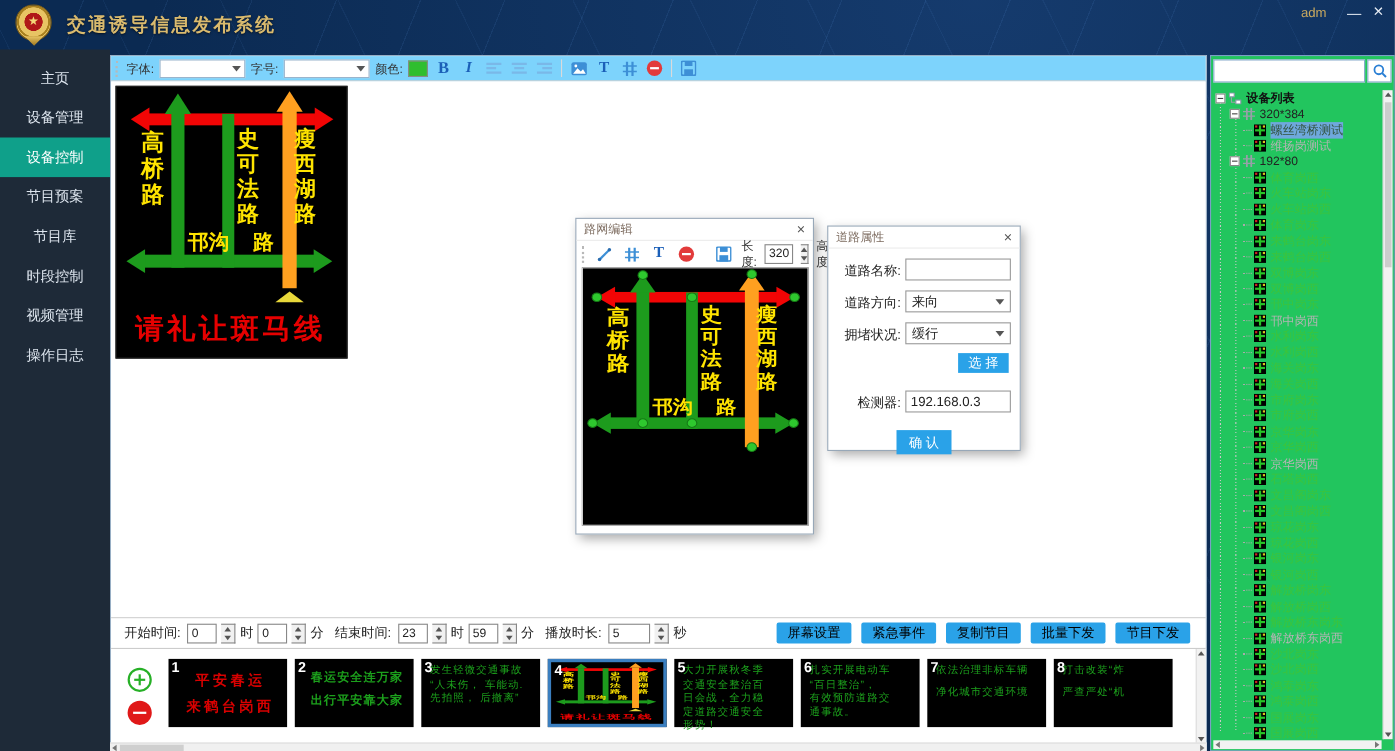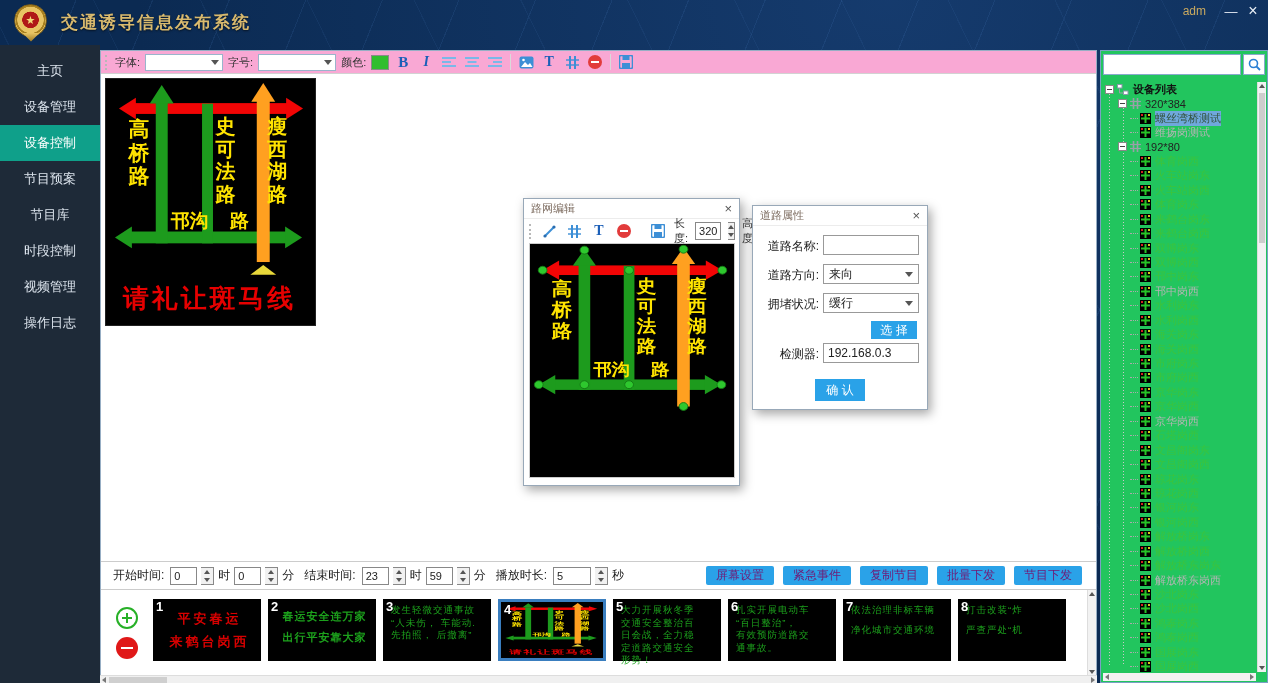--- a/index.html
+++ b/index.html
@@ -21,21 +21,21 @@
   .app-title{color:#d9ba6e;font-size:17px;font-weight:bold;margin-left:12px;letter-spacing:2px;text-shadow:0 1px 2px rgba(0,0,0,.6)}
   .hdr-user{position:absolute;right:62px;top:4px;color:#c9a95f;font-size:12px}
   .winbtn{position:absolute;top:1px;width:20px;height:20px;color:#e9eff6;display:flex;align-items:center;justify-content:center;cursor:pointer;font-size:13px}
   .winbtn.min{right:27px}.winbtn.cls{right:5px;font-size:16px}
   
   .sidebar{position:absolute;left:0;top:45px;width:100px;height:638px;background:#1e2a38;padding-top:8px;z-index:5}
   .side-item{height:36px;line-height:36px;text-align:center;color:#dde5ee;font-size:13px;cursor:pointer}
   .side-item.active{background:#0fa08a;color:#fff}
   
   .main{position:absolute;left:100px;top:50px;width:997px;height:633px;background:#fff;border:1px solid #97aec4;z-index:2}
-  .toolbar{height:23px;border-bottom:1px solid #d2d2d2;display:flex;align-items:center;font-size:11px;color:#333;padding-left:4px;gap:5px;background:#f9a8d4}
+  .toolbar{height:23px;border-bottom:1px solid #d2d2d2;display:flex;align-items:center;font-size:11px;color:#333;padding-left:4px;gap:5px;background:#7dd3fc}
   .grip{width:3px;height:15px;border-left:2px dotted #b8b8b8;margin-right:2px}
   .combo{width:78px;height:17px;border:1px solid #9ab4cc;background:#fff;display:flex;align-items:center;justify-content:flex-end;padding-right:3px;cursor:pointer}
   .chev{width:0;height:0;border-left:4px solid transparent;border-right:4px solid transparent;border-top:5px solid #555}
   .swatch{width:18px;height:15px;border:1px solid #8a8a8a;cursor:pointer}
   .tbtn{width:18px;height:18px;display:flex;align-items:center;justify-content:center;cursor:pointer;flex:none}
   .tb-b{color:#1b5fb8;font-family:"Liberation Serif",serif;font-weight:bold;font-size:15px}
   .tb-i{color:#1b5fb8;font-family:"Liberation Serif",serif;font-style:italic;font-weight:bold;font-size:14px}
   .sep{width:1px;height:16px;background:#dadada;margin:0 1px}
   .minus-ic{width:14px;height:14px;border-radius:50%;background:#e23b3b;position:relative}
   .minus-ic::after{content:"";position:absolute;left:3px;right:3px;top:6px;height:2px;background:#fff}
@@ -44,21 +44,21 @@
   #preview{position:absolute;left:4px;top:4px;width:211px;height:248px;border:1px solid #222}
   
   .controls{height:28px;border-top:1px solid #ccc;display:flex;align-items:center;padding:0 6px;font-size:12px;color:#222;gap:4px;background:#fff}
   .clabel{margin:0 2px 0 6px}
   .numbox{width:27px;height:18px;border:1px solid #888;font-size:11px;padding-left:3px;font-family:inherit;color:#222}
   .spinbtns{display:inline-flex;flex-direction:column;width:13px;height:18px;border:1px solid #888;border-left:none;background:#f1f1f1;cursor:pointer}
   .spinbtns span{flex:1;display:flex;align-items:center;justify-content:center}
   .tri-up{width:0;height:0;border-left:3px solid transparent;border-right:3px solid transparent;border-bottom:4px solid #555}
   .tri-dn{width:0;height:0;border-left:3px solid transparent;border-right:3px solid transparent;border-top:4px solid #555}
   .actions{margin-left:auto;display:flex;gap:9px;padding-right:8px}
-  .abtn{min-width:52px;height:19px;background:#2aa2e8;color:#701a75;font-size:12px;border-radius:2px;display:flex;align-items:center;justify-content:center;cursor:pointer;padding:0 10px}
+  .abtn{min-width:52px;height:19px;background:#2aa2e8;color:#000000;font-size:12px;border-radius:2px;display:flex;align-items:center;justify-content:center;cursor:pointer;padding:0 10px}
   
   .thumbs{height:87px;border-top:1px solid #ccc;position:relative;background:#fff;display:flex}
   .pm-col{width:52px;display:flex;flex-direction:column;align-items:center;justify-content:center;gap:8px;flex:none}
   .plusbtn{width:22px;height:22px;border-radius:50%;border:2px solid #27b027;position:relative;cursor:pointer}
   .plusbtn::before,.plusbtn::after{content:"";position:absolute;background:#27b027}
   .plusbtn::before{left:4px;right:4px;top:8px;height:2px}
   .plusbtn::after{top:4px;bottom:4px;left:8px;width:2px}
   .minusbtn{width:22px;height:22px;border-radius:50%;background:#e01818;position:relative;cursor:pointer}
   .minusbtn::after{content:"";position:absolute;left:5px;right:5px;top:10px;height:2px;background:#fff}
   .thumb-strip{display:flex;gap:7px;padding-top:9px;overflow:hidden;width:925px}
@@ -549,21 +549,21 @@
       </span>
   </div>
   <div class="prow">
     <span class="plabel">拥堵状况:</span>
     <span class="pselect">
         <span>缓行</span>
         <span class="chev"></span>
       </span>
   </div>
   <div class="bluebtn" id="select-btn">选 择</div>
-  <div class="prow" style="margin-top:4px">
+  <div class="prow" style="margin-top:16px">
     <span class="plabel">检测器:</span>
     <input class="pinput" value="192.168.0.3" style="">
   </div>
   <div class="bluebtn" id="confirm-btn">确 认</div>
 </div>
 
 <div class="rpanel">
   <div class="search-row">
     <input class="search-input" style="">
     <span class="search-btn">

